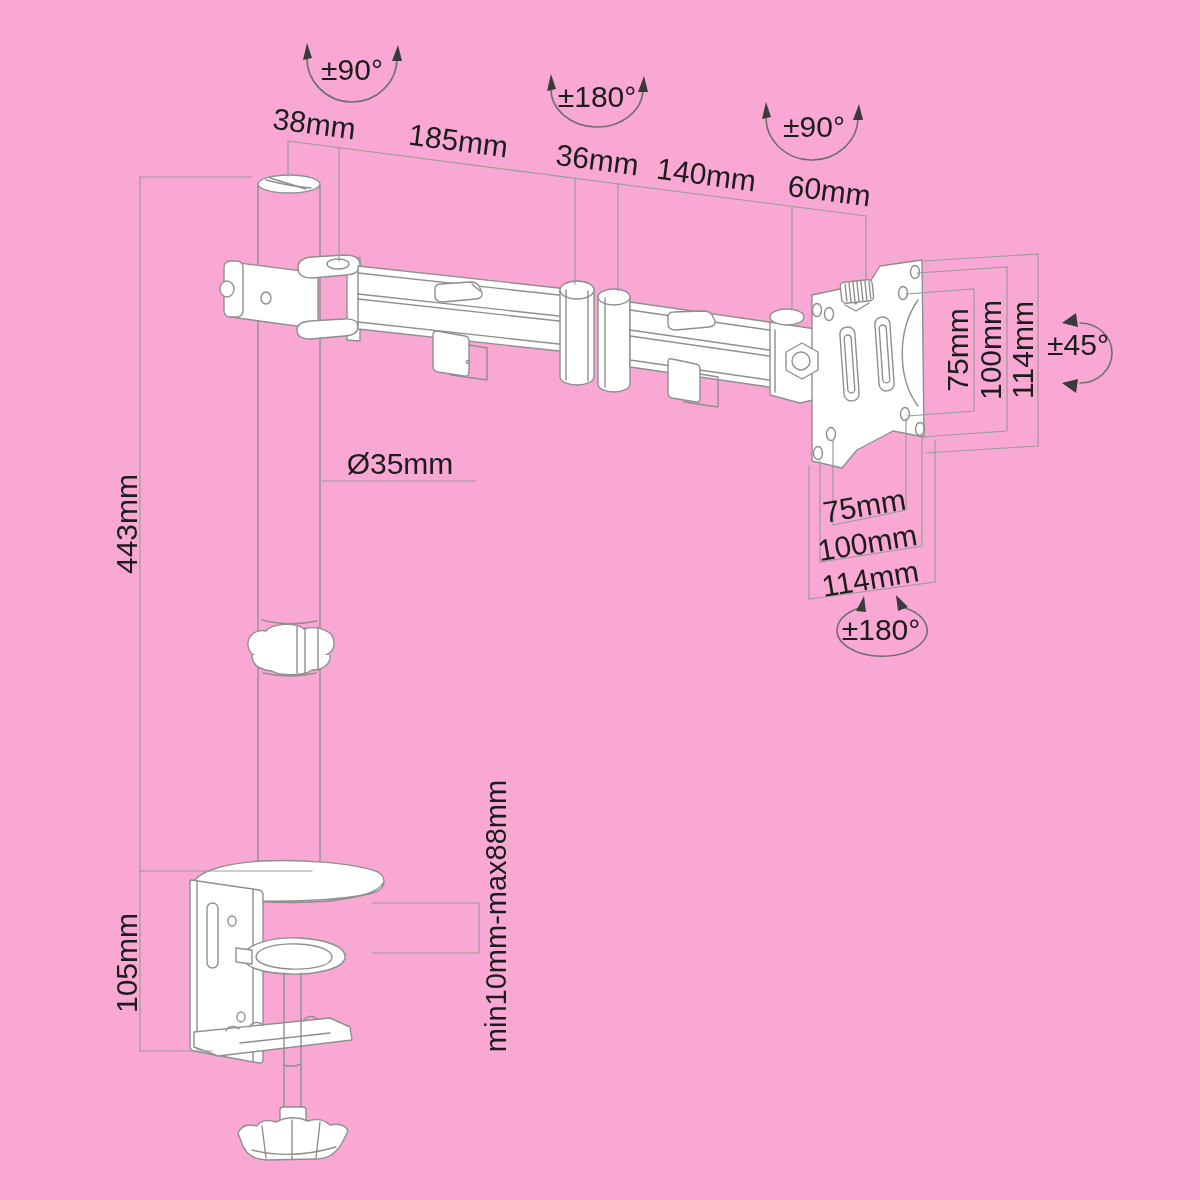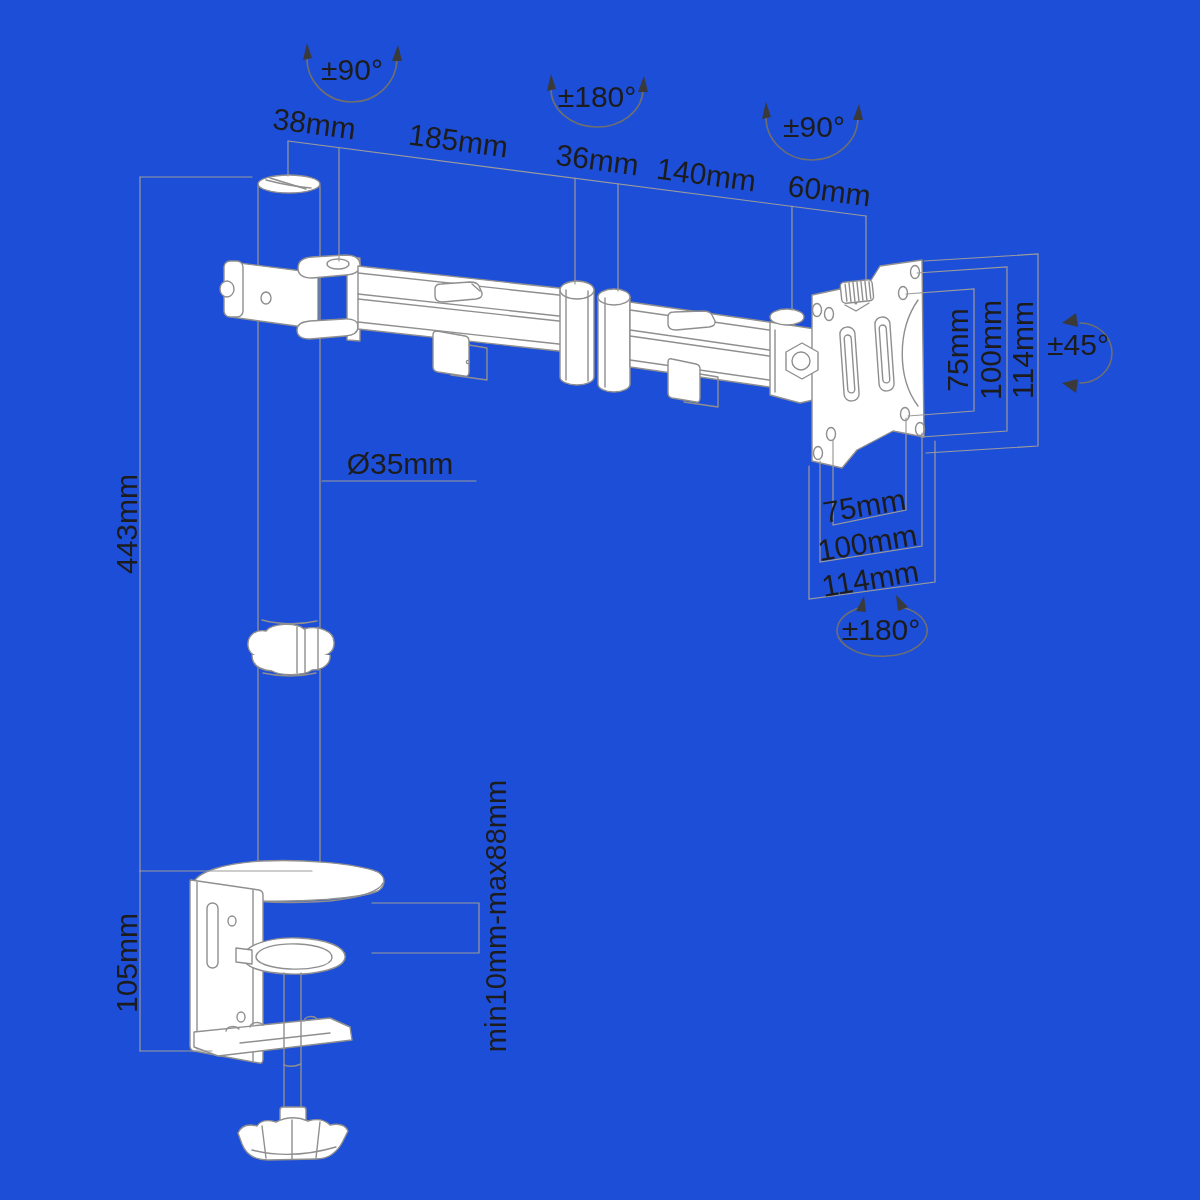--- a/index.html
+++ b/index.html
@@ -1,16 +1,16 @@
 <!DOCTYPE html>
 <html><head>
 <meta charset="utf-8">
 <style>
   html,body{margin:0;padding:0;background:#fff;}
-  .stage{position:relative;width:1200px;height:1200px;background:#1d4ed8;overflow:hidden;
+  .stage{position:relative;width:1200px;height:1200px;background:#f9a8d4;overflow:hidden;
          font-family:"Liberation Sans","DejaVu Sans",sans-serif;}
   svg{display:block;}
   .draw{stroke:#8f8f8f;stroke-width:1.4;fill:none;stroke-linejoin:round;stroke-linecap:round;}
   .draw .w{fill:#ffffff;}
   .dims{stroke:#9b9b9b;stroke-width:1.2;fill:none;stroke-linecap:round;}
   .arcs{stroke:#6f6f6f;stroke-width:1.6;fill:none;stroke-linecap:round;}
   .arcs .ah{fill:#3a3a3a;stroke:none;}
   .lbl{font-family:"Liberation Sans","DejaVu Sans",sans-serif;font-size:30px;fill:#1c1c1c;}
   .lbl.small{font-size:29px;}
 </style>

